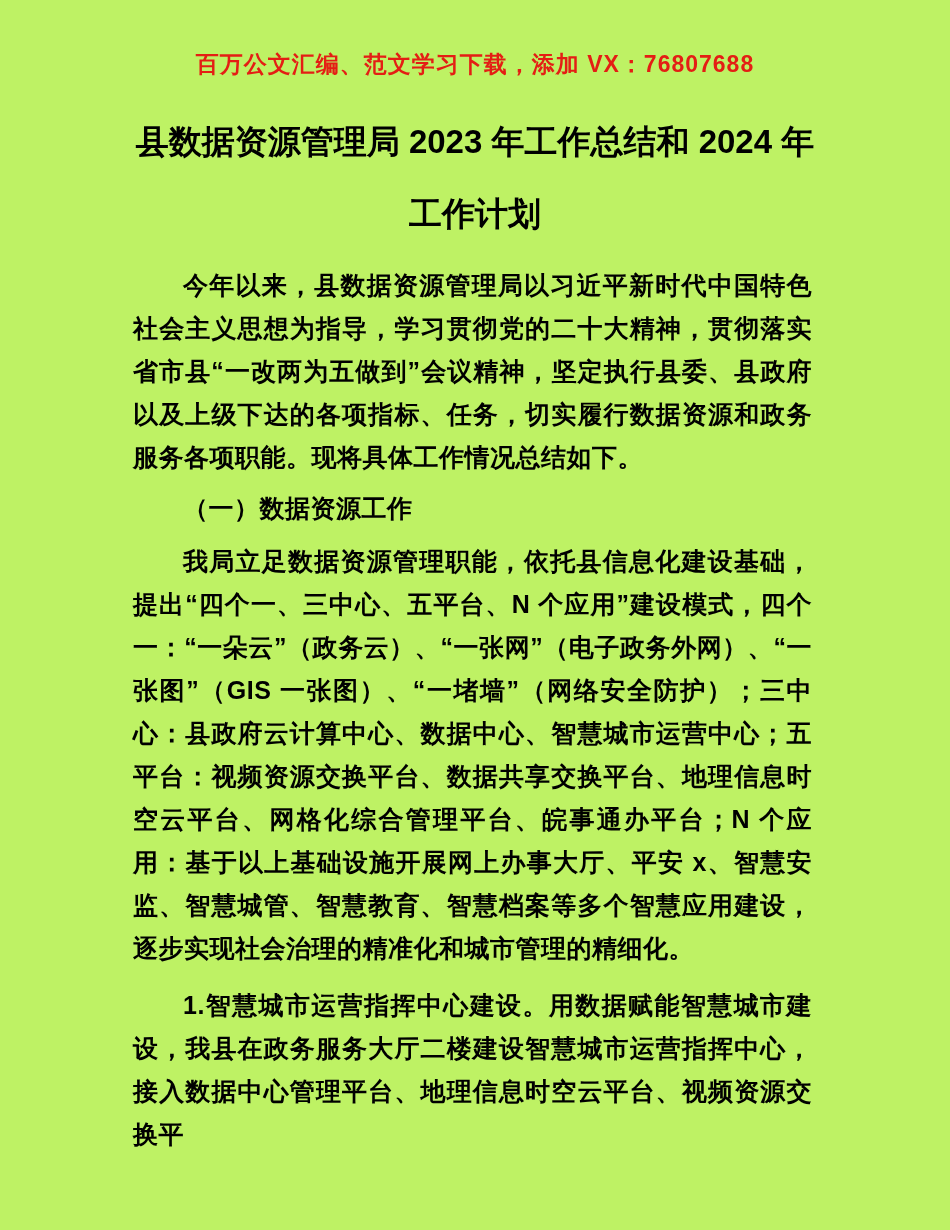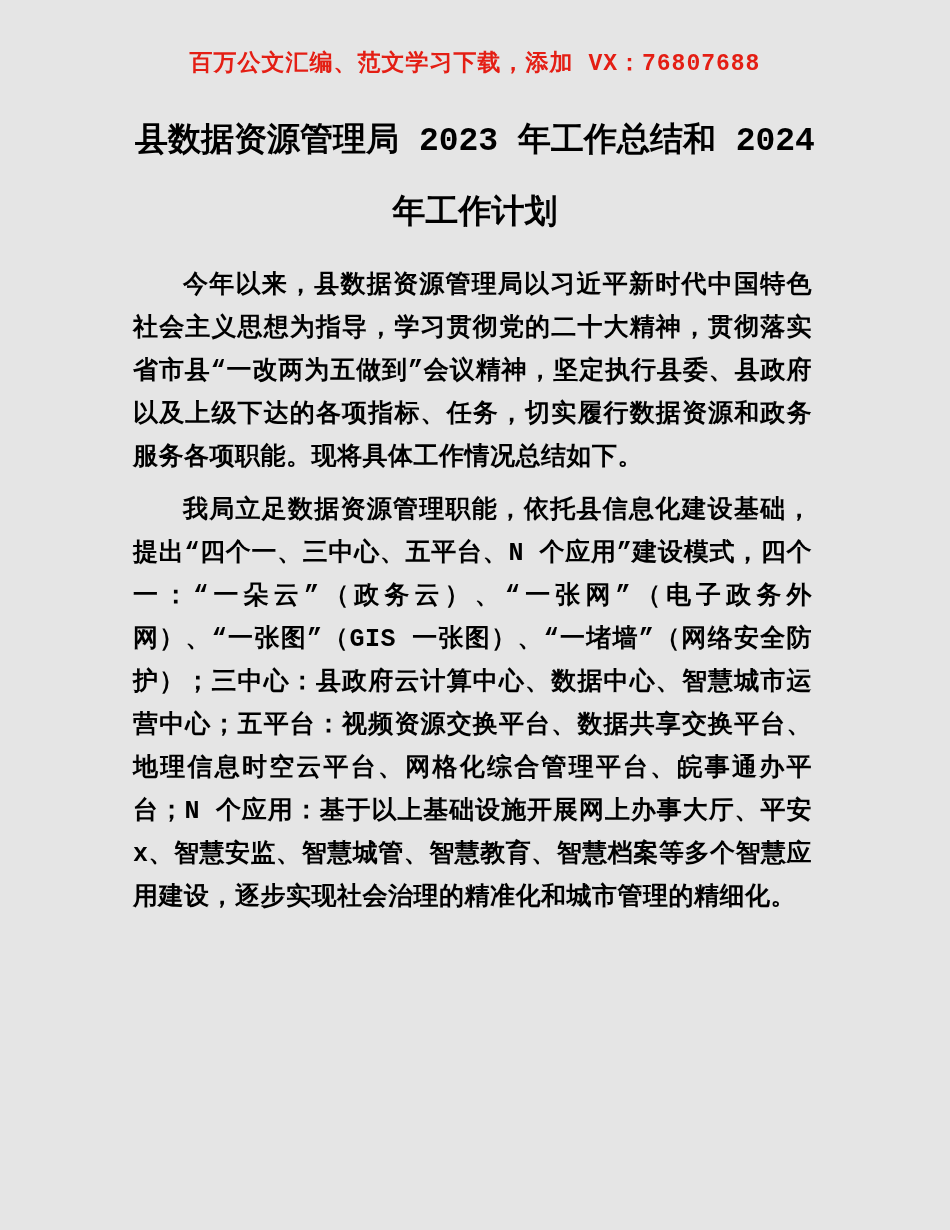--- a/index.html
+++ b/index.html
@@ -54,29 +54,31 @@
   }
   .block-0 { margin-top: 14px; }
   .block-1 { margin-top: 4px; }
   .block-2 { margin-top: 8px; }
   .block-3 { margin-top: 10px; }
   .block-4 { margin-top: 14px; }
 </style>
 </head>
 <body>
 
-<div class="page" style="color: rgb(0, 0, 0); background: #e5e5e5; font-family: Liberation Mono, monospace;">
+<div class="page" style="color: rgb(0, 0, 0); background: #bef264;">
 
   <div class="banner" style="color: rgb(228, 30, 20);">百万公文汇编、范文学习下载，添加 VX：76807688</div>
 
   <h1 class="doc-title">县数据资源管理局 2023 年工作总结和 2024 年工作计划</h1>
 
   <div class="content">
 
     <p class="para block-0">今年以来，县数据资源管理局以习近平新时代中国特色社会主义思想为指导，学习贯彻党的二十大精神，贯彻落实省市县“一改两为五做到”会议精神，坚定执行县委、县政府以及上级下达的各项指标、任务，切实履行数据资源和政务服务各项职能。现将具体工作情况总结如下。</p>
 
 
+    <h3 class="h-level-2 block-2">（一）数据资源工作</h3>
 
     <p class="para block-3">我局立足数据资源管理职能，依托县信息化建设基础，提出“四个一、三中心、五平台、N 个应用”建设模式，四个一：“一朵云”（政务云）、“一张网”（电子政务外网）、“一张图”（GIS 一张图）、“一堵墙”（网络安全防护）；三中心：县政府云计算中心、数据中心、智慧城市运营中心；五平台：视频资源交换平台、数据共享交换平台、地理信息时空云平台、网格化综合管理平台、皖事通办平台；N 个应用：基于以上基础设施开展网上办事大厅、平安 x、智慧安监、智慧城管、智慧教育、智慧档案等多个智慧应用建设，逐步实现社会治理的精准化和城市管理的精细化。</p>
 
+    <p class="para block-4">1.智慧城市运营指挥中心建设。用数据赋能智慧城市建设，我县在政务服务大厅二楼建设智慧城市运营指挥中心，接入数据中心管理平台、地理信息时空云平台、视频资源交换平</p>
 
   </div>
 </div>
 
 </body></html>

